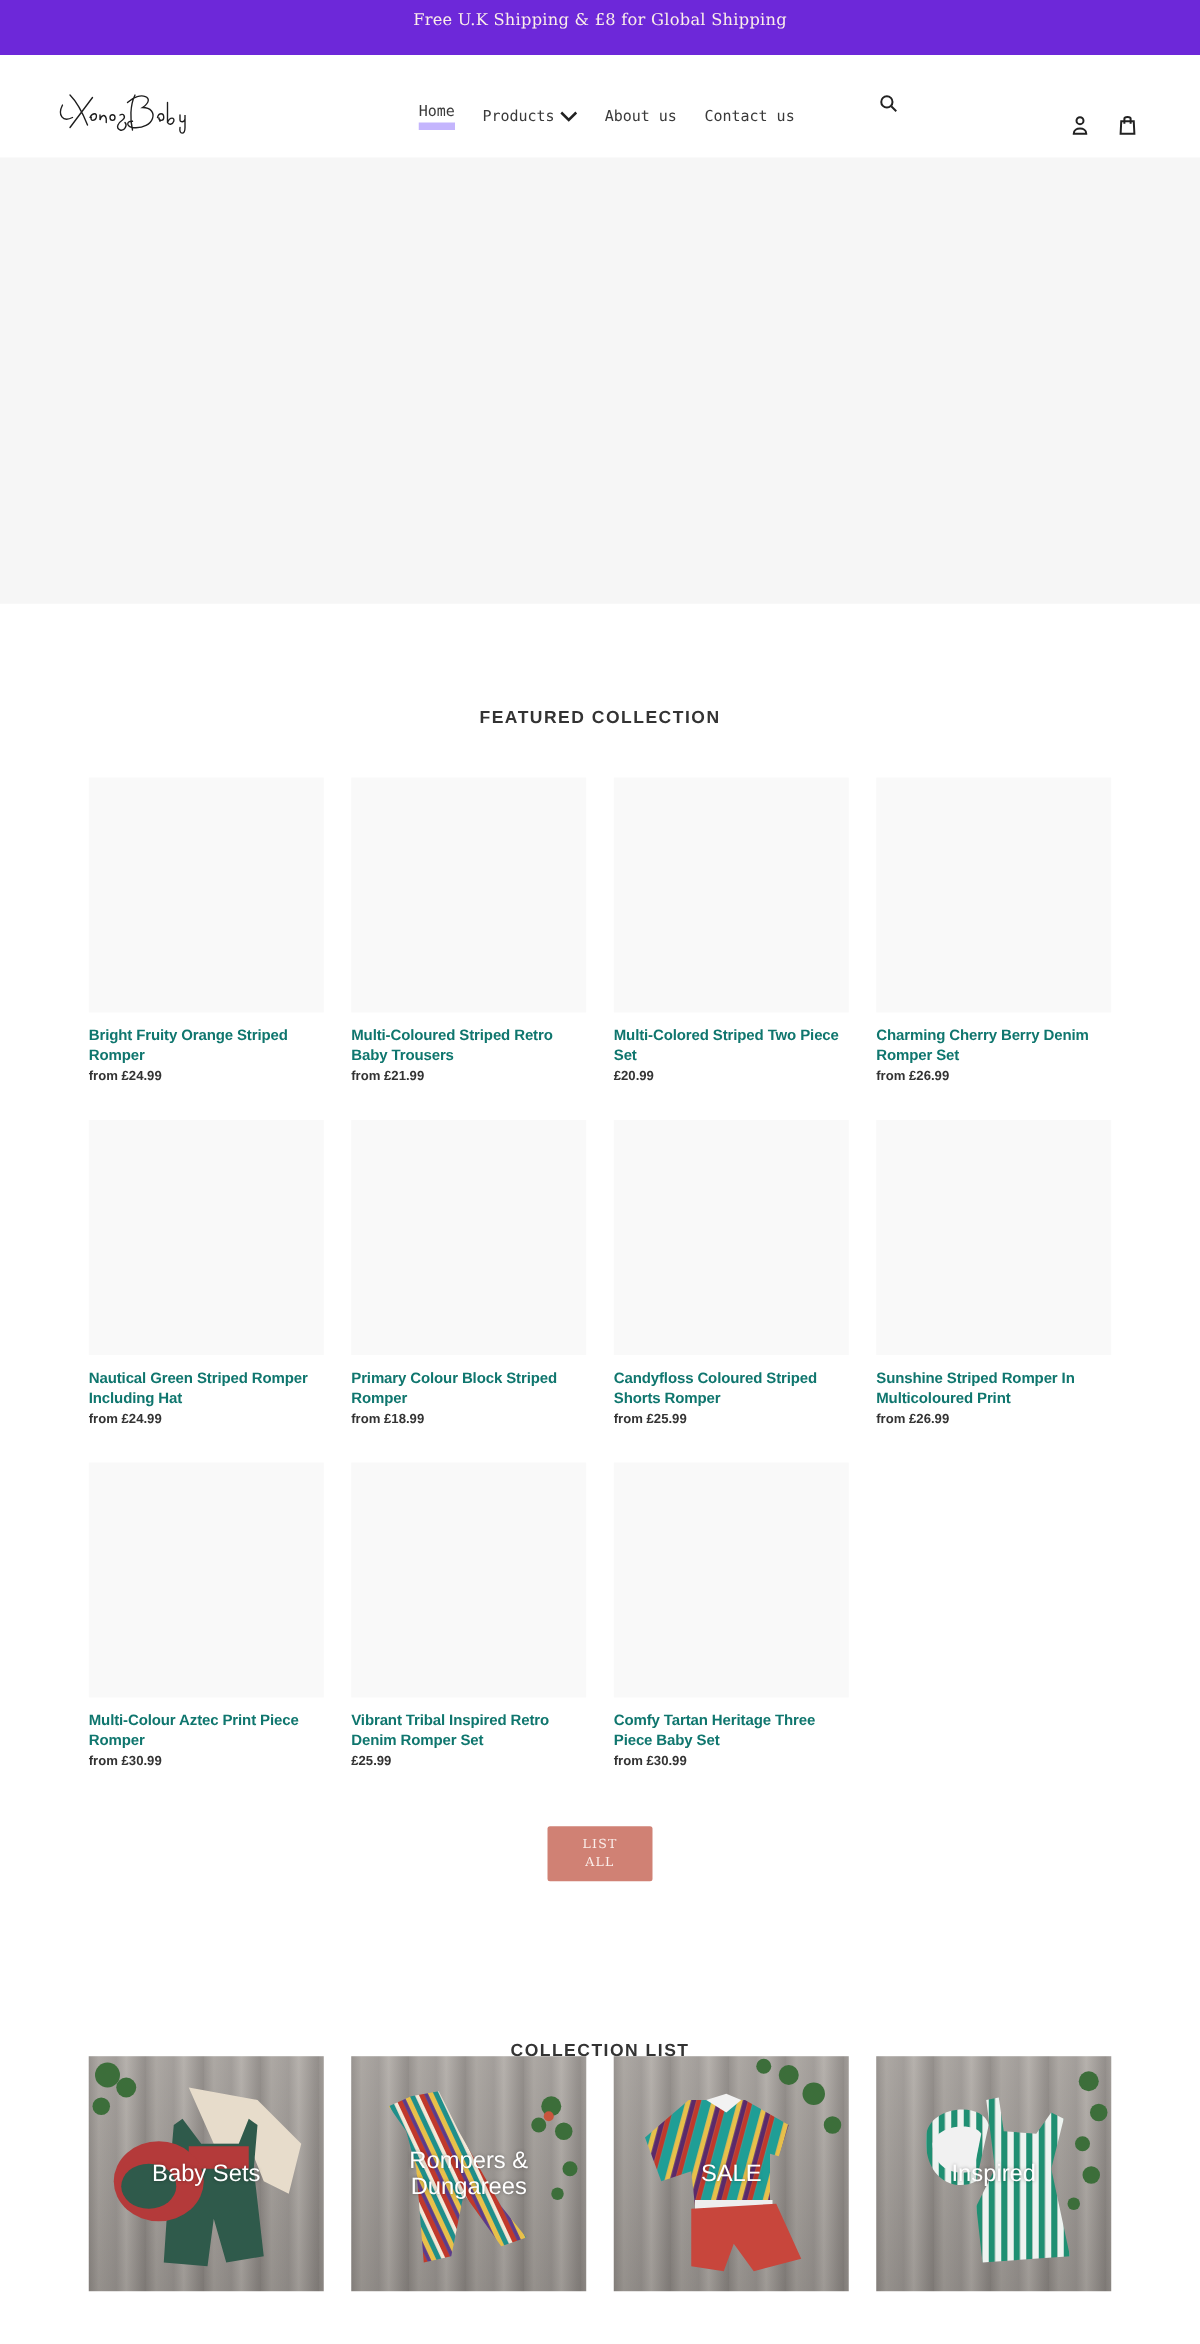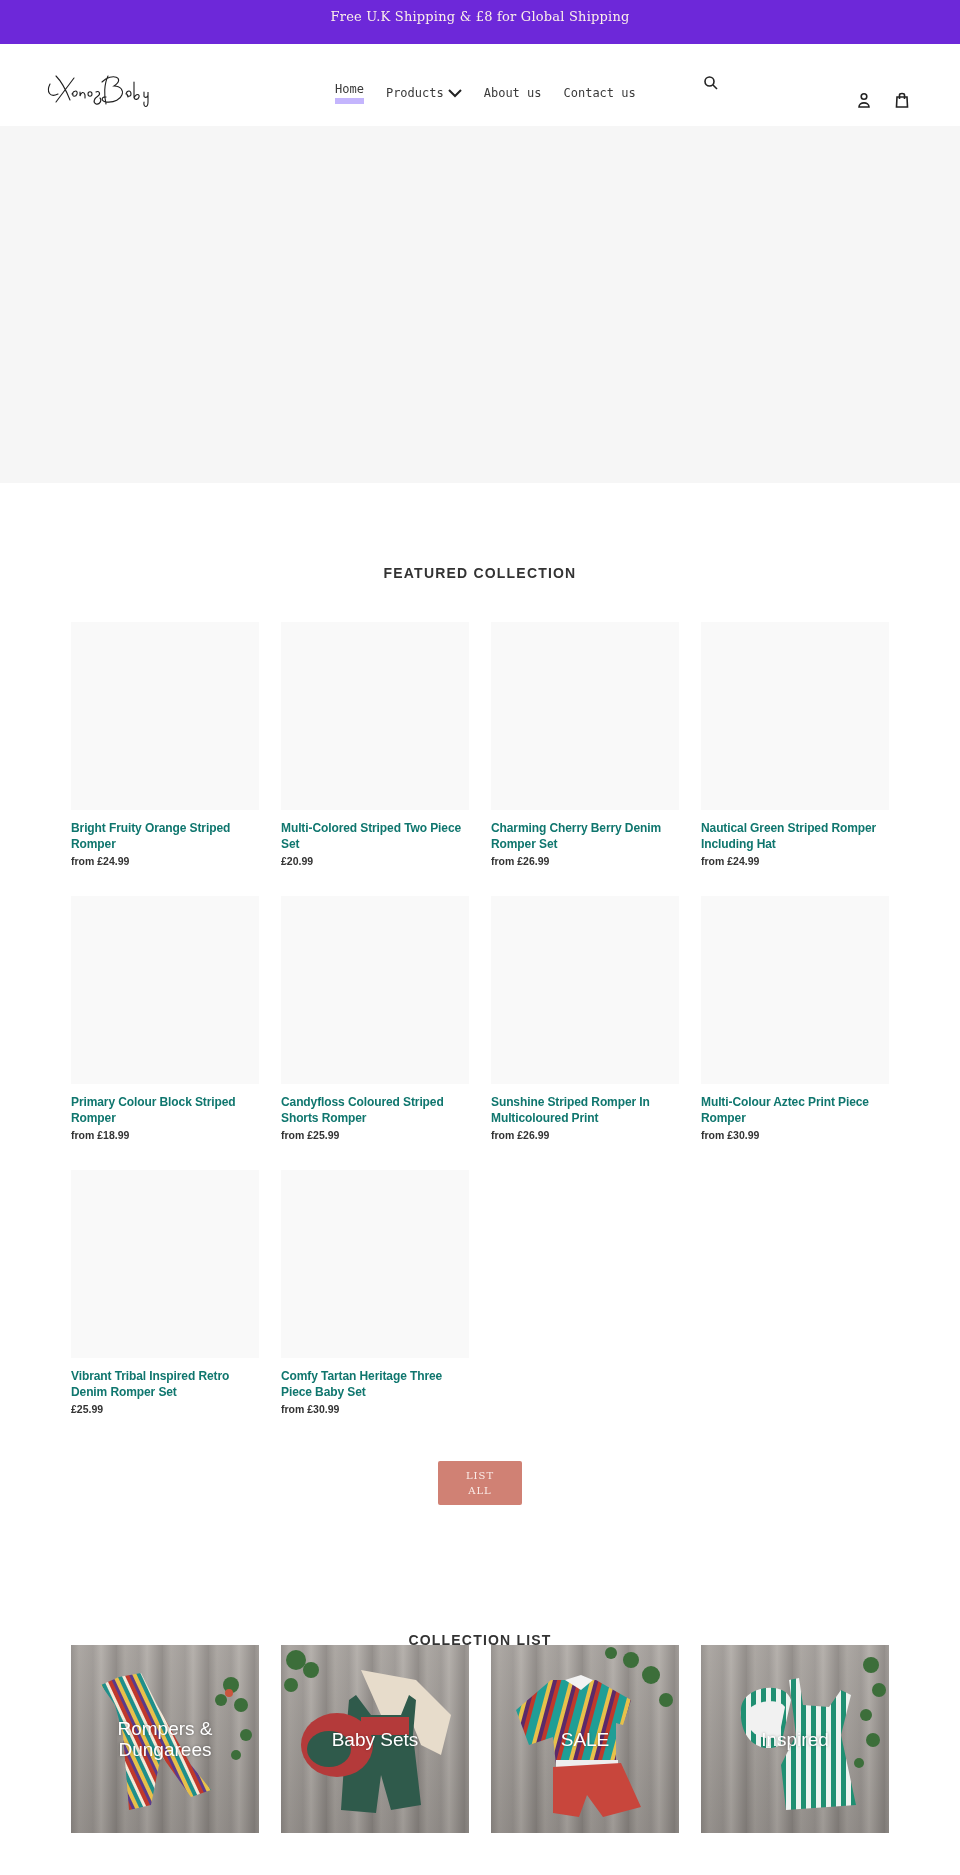--- a/index.html
+++ b/index.html
@@ -104,20 +104,25 @@
 <h2 class="section-title featured-title">FEATURED COLLECTION</h2>
 
 <div class="grid products">
   <a class="card">
       <div class="img"></div>
       <div class="title">Bright Fruity Orange Striped Romper</div>
       <div class="price">from £24.99</div>
     </a>
   <a class="card">
       <div class="img"></div>
+      <div class="title">Multi-Coloured Striped Retro Baby Trousers</div>
+      <div class="price">from £21.99</div>
+    </a>
+  <a class="card">
+      <div class="img"></div>
       <div class="title">Multi-Colored Striped Two Piece Set</div>
       <div class="price">£20.99</div>
     </a>
   <a class="card">
       <div class="img"></div>
       <div class="title">Charming Cherry Berry Denim Romper Set</div>
       <div class="price">from £26.99</div>
     </a>
   <a class="card">
       <div class="img"></div>
@@ -154,20 +159,36 @@
       <div class="title">Comfy Tartan Heritage Three Piece Baby Set</div>
       <div class="price">from £30.99</div>
     </a>
 </div>
 
 <a class="view-all">LIST ALL</a>
 
 <h2 class="section-title collection-title">COLLECTION LIST</h2>
 
 <div class="grid collections">
+  <a class="tile">
+    <div class="plank-shade"></div>
+    <svg class="garment" viewBox="0 0 188 188">
+      <path d="M80 25 L135 35 L170 70 L160 110 L140 100 L128 70 L100 70 Z" fill="#e7dccb"></path>
+      <path d="M68 55 L75 50 L90 70 L120 70 L128 50 L135 55 L132 90 L140 160 L110 165 L100 130 L95 168 L60 165 L65 90 Z" fill="#2f5a4b"></path>
+      <path d="M80 72 L128 72 L128 90 L80 90 Z" fill="#b43a3a"></path>
+      <ellipse cx="56" cy="100" rx="36" ry="32" fill="#b43a3a"></ellipse>
+      <ellipse cx="48" cy="104" rx="22" ry="18" fill="#2f5a4b"></ellipse>
+      <g fill="#3c6e3a">
+          <circle cx="15" cy="15" r="10"></circle>
+          <circle cx="30" cy="25" r="8"></circle>
+          <circle cx="10" cy="40" r="7"></circle>
+        </g>
+    </svg>
+    <div class="label">Baby Sets</div>
+  </a>
   <a class="tile">
     <div class="plank-shade"></div>
     <svg class="garment" viewBox="0 0 188 188">
       <defs>
           <pattern id="st1" width="18" height="10" patternUnits="userSpaceOnUse" patternTransform="rotate(-25)">
             <rect width="4" height="10" fill="#c0392b"></rect>
             <rect x="4" width="3" height="10" fill="#5b3a8a"></rect>
             <rect x="7" width="4" height="10" fill="#e8c04a"></rect>
             <rect x="11" width="4" height="10" fill="#1f8f8a"></rect>
             <rect x="15" width="3" height="10" fill="#f3e9d8"></rect>
@@ -177,36 +198,20 @@
       <g fill="#3c6e3a">
           <circle cx="160" cy="40" r="8"></circle>
           <circle cx="170" cy="60" r="7"></circle>
           <circle cx="150" cy="55" r="6"></circle>
           <circle cx="175" cy="90" r="6"></circle>
           <circle cx="165" cy="110" r="5"></circle>
         </g>
       <circle cx="158" cy="48" r="4" fill="#c9553d"></circle>
     </svg>
     <div class="label">Rompers &amp; Dungarees</div>
-  </a>
-  <a class="tile">
-    <div class="plank-shade"></div>
-    <svg class="garment" viewBox="0 0 188 188">
-      <path d="M80 25 L135 35 L170 70 L160 110 L140 100 L128 70 L100 70 Z" fill="#e7dccb"></path>
-      <path d="M68 55 L75 50 L90 70 L120 70 L128 50 L135 55 L132 90 L140 160 L110 165 L100 130 L95 168 L60 165 L65 90 Z" fill="#2f5a4b"></path>
-      <path d="M80 72 L128 72 L128 90 L80 90 Z" fill="#b43a3a"></path>
-      <ellipse cx="56" cy="100" rx="36" ry="32" fill="#b43a3a"></ellipse>
-      <ellipse cx="48" cy="104" rx="22" ry="18" fill="#2f5a4b"></ellipse>
-      <g fill="#3c6e3a">
-          <circle cx="15" cy="15" r="10"></circle>
-          <circle cx="30" cy="25" r="8"></circle>
-          <circle cx="10" cy="40" r="7"></circle>
-        </g>
-    </svg>
-    <div class="label">Baby Sets</div>
   </a>
   <a class="tile">
     <div class="plank-shade"></div>
     <svg class="garment" viewBox="0 0 188 188">
       <defs>
           <pattern id="st2" width="20" height="10" patternUnits="userSpaceOnUse" patternTransform="rotate(15)">
             <rect width="5" height="10" fill="#1f9e96"></rect>
             <rect x="5" width="4" height="10" fill="#e8c04a"></rect>
             <rect x="9" width="4" height="10" fill="#5b2a6a"></rect>
             <rect x="13" width="4" height="10" fill="#c0392b"></rect>

